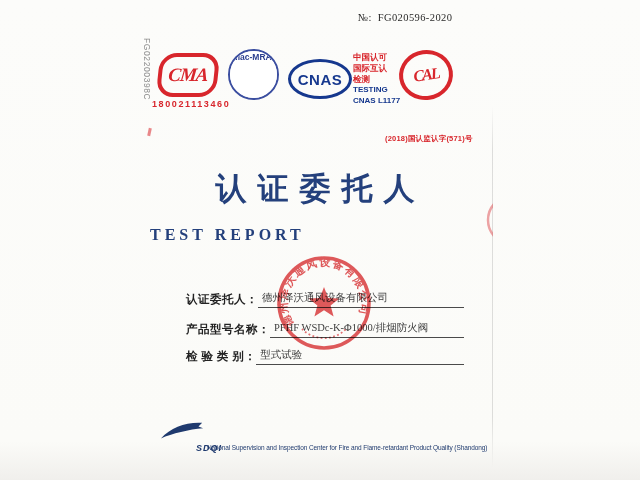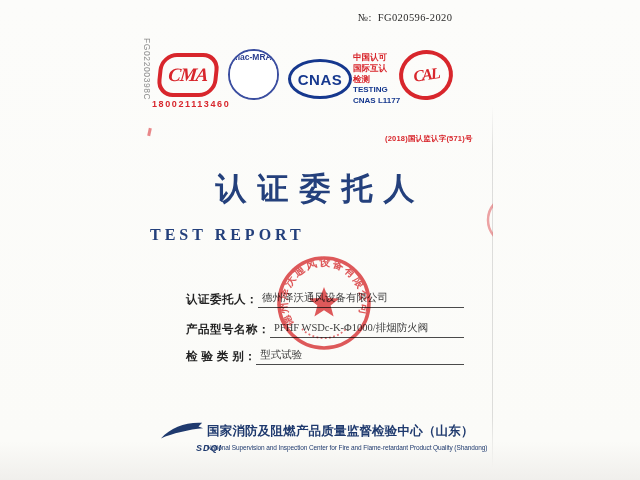--- a/index.html
+++ b/index.html
@@ -143,16 +143,15 @@
     <svg width="60" height="56" viewBox="0 0 60 56">
       <circle cx="31" cy="27" r="24" fill="none" stroke="#e05a5e" stroke-width="2.5"></circle>
       <circle cx="31" cy="27" r="17" fill="none" stroke="#e05a5e" stroke-width="1.4" stroke-dasharray="2 1.8"></circle>
     </svg>
   </div>
 
   <svg id="footer-logo" viewBox="0 0 52 24">
     <path d="M3,19 C14,7 30,1 48,2 L44,6 L49,8 C34,9 15,14 3,19 Z" fill="#1f3a6e"></path>
   </svg>
   <div id="footer-logo-text">SDQI</div>
-  <div id="footer-org-zh">国家消防及阻燃产品质量监督检验中心（山东）</div>
   <div id="footer-org-en">National Supervision and Inspection Center for Fire and Flame-retardant Product Quality (Shandong)</div>
 
 </div>
 
 </body></html>

